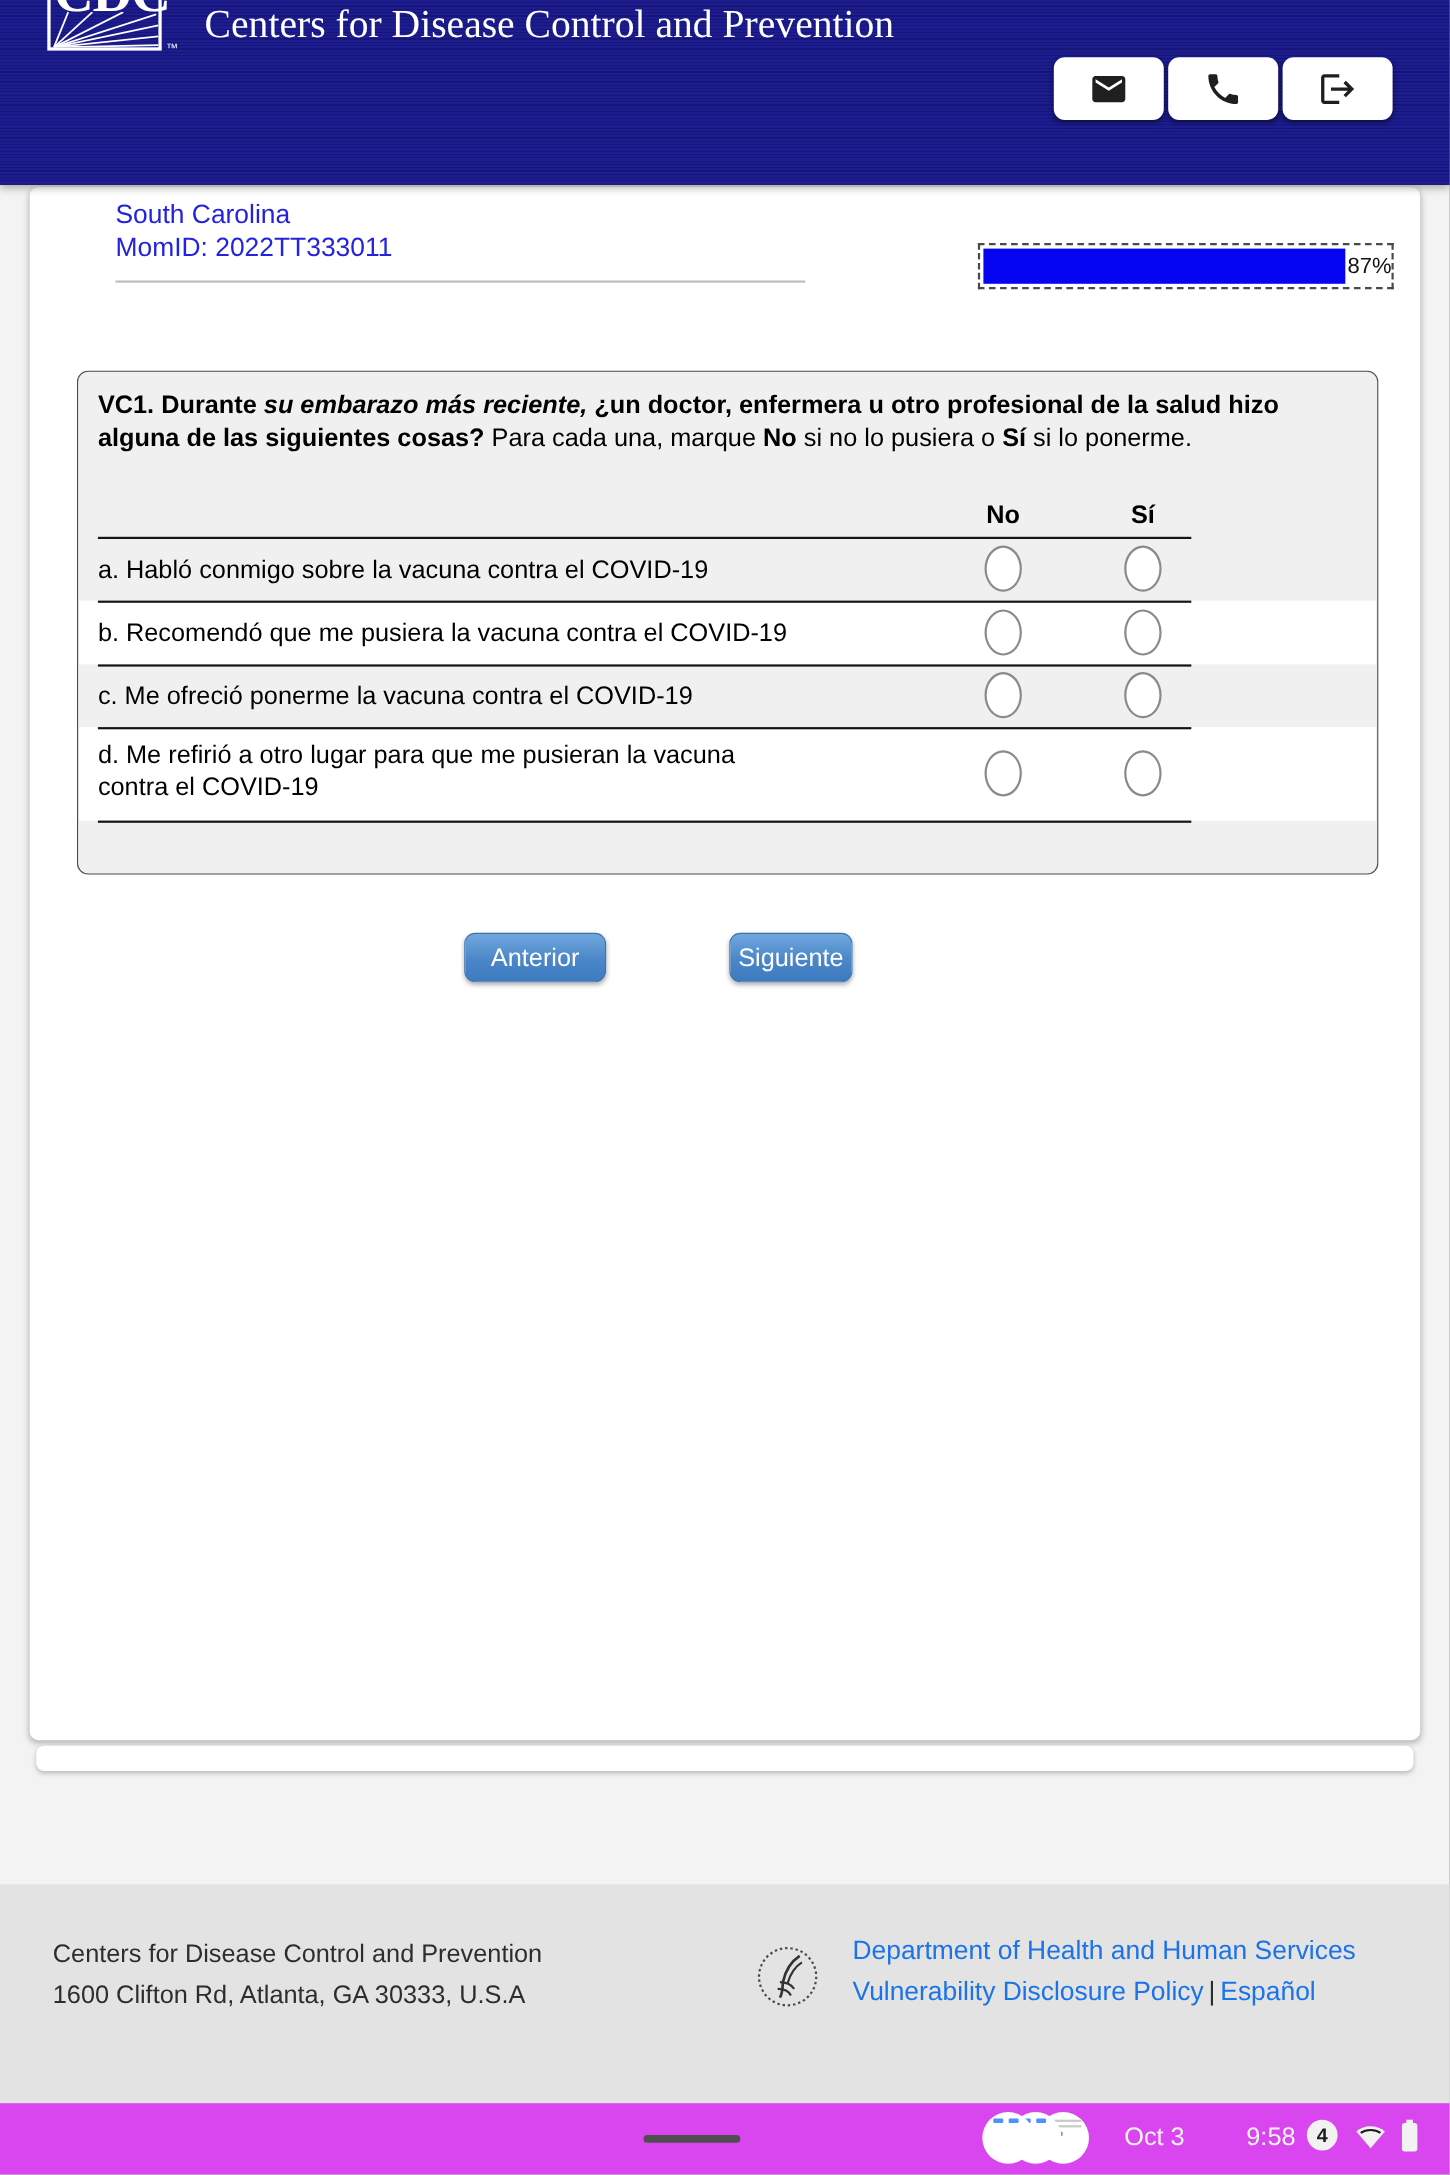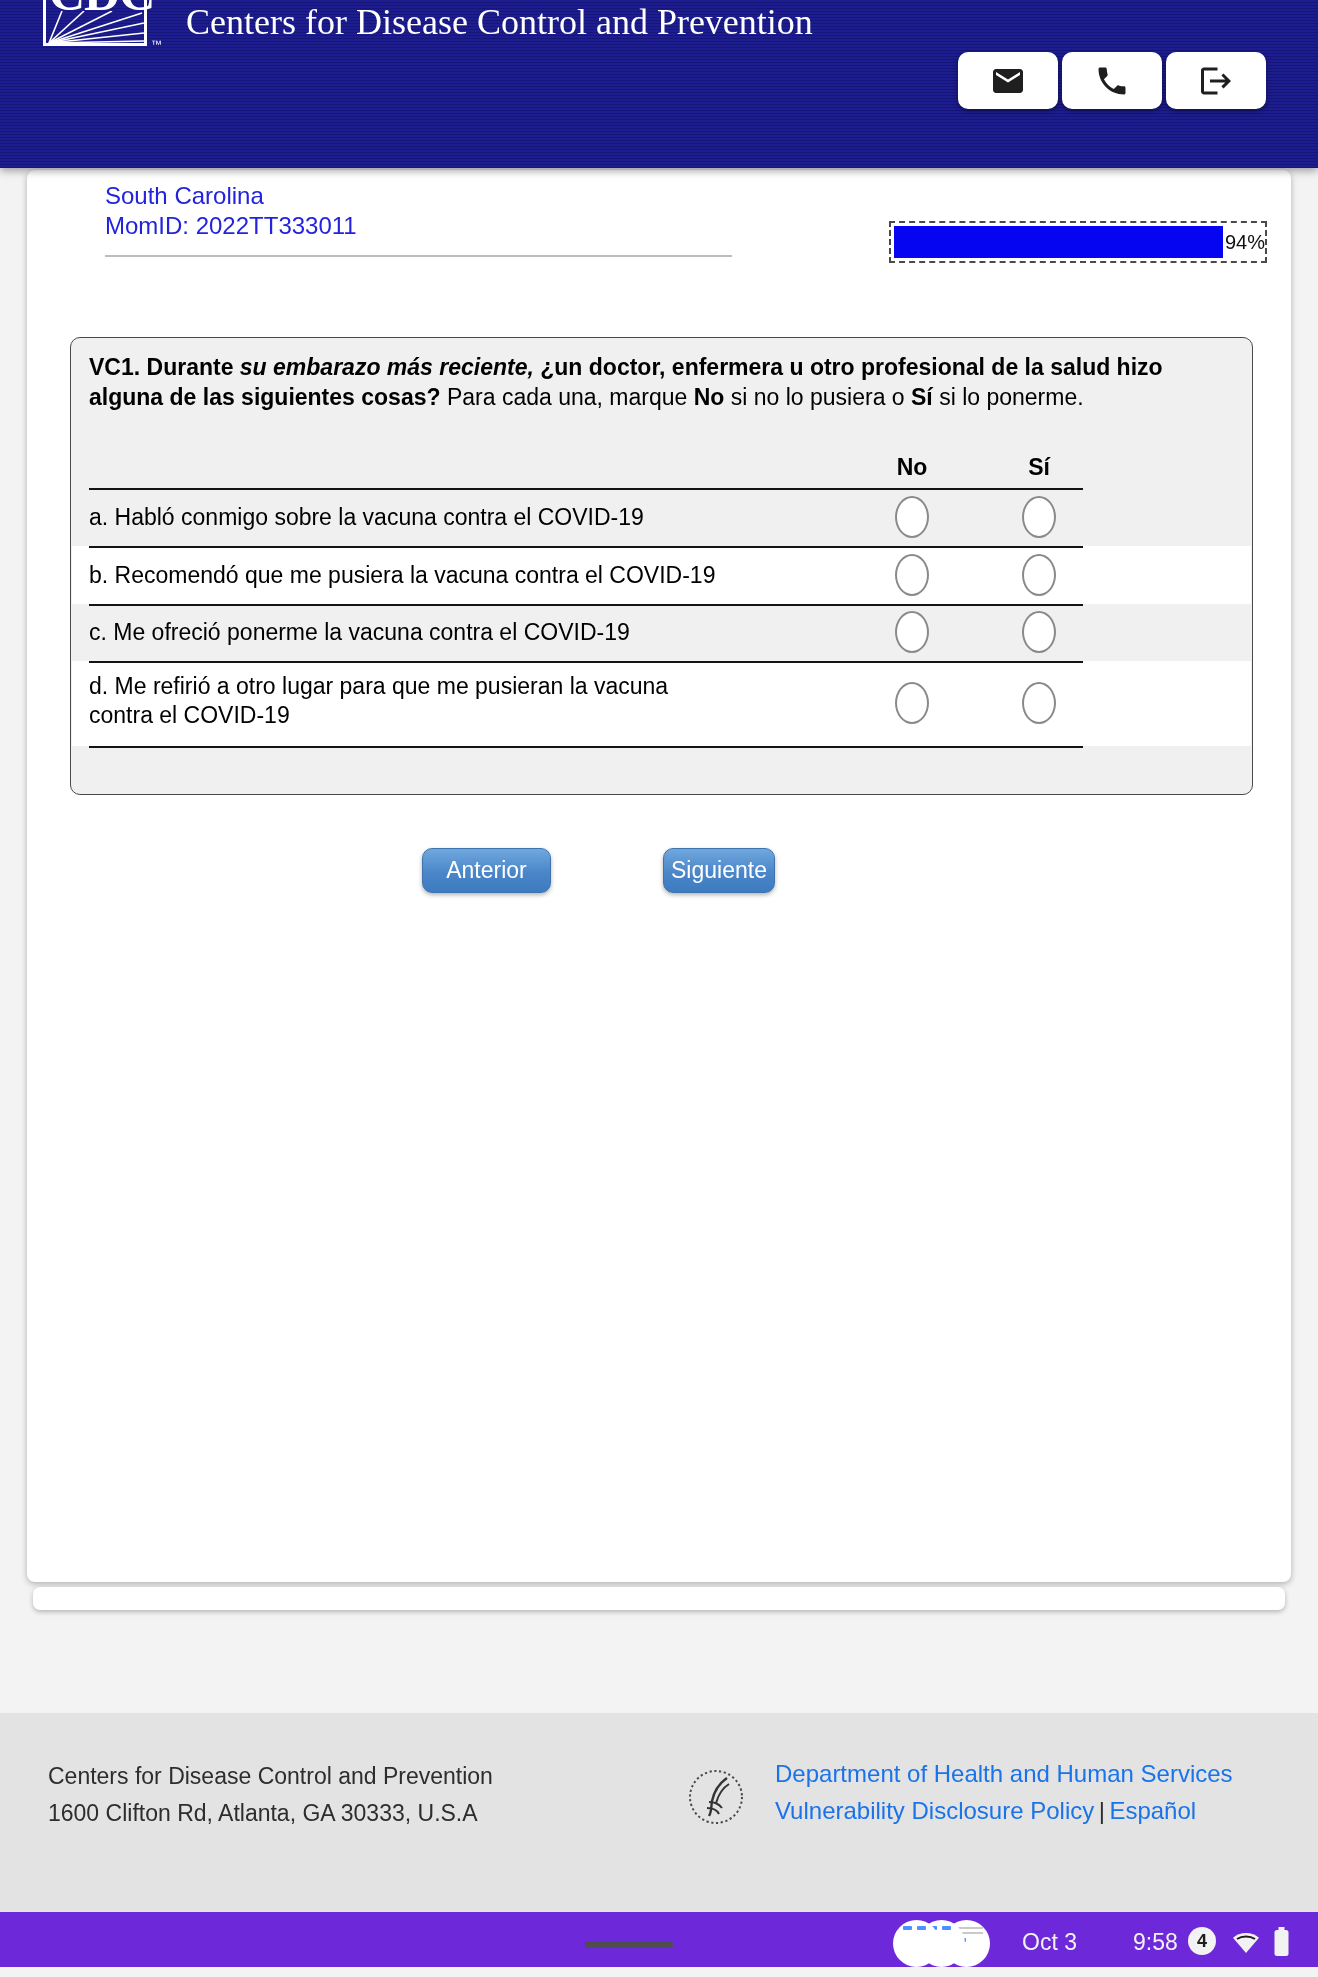--- a/index.html
+++ b/index.html
@@ -96,21 +96,21 @@
   .footer { position:absolute; left:0; top:1713px; width:1318px; height:199px; background:#e3e3e3; }
   .f-org, .f-addr { position:absolute; left:48px; font-size:23px; color:#2d2d2d; white-space:nowrap; }
   .f-org { top:50px; } .f-addr { top:87px; }
   .hhs-logo { position:absolute; left:687px; top:55px; width:58px; height:58px; }
   .f-link { color:#1a73e8; font-size:24px; text-decoration:none; cursor:pointer; white-space:nowrap; }
   .f-line1 { position:absolute; left:775px; top:47px; }
   .f-line2 { position:absolute; left:775px; top:84px; }
   .f-sep { color:#2d2d2d; font-size:24px; }
 
   
-  .navbar { position:absolute; left:0; top:1912px; width:1318px; height:55px; background:#6d28d9; }
+  .navbar { position:absolute; left:0; top:1912px; width:1318px; height:65px; background:#d946ef; }
   .handle { position:absolute; left:585px; top:29px; width:88px; height:7px; border-radius:4px; background:#4e4e4e; cursor:grab; }
   .thumbs { position:absolute; left:893px; top:8px; width:120px; height:48px; cursor:pointer; }
   .thumb { position:absolute; top:0; width:47px; height:47px; border-radius:50%; background:#fff; overflow:hidden; }
   .t1 { left:0; z-index:3; } .t2 { left:25px; z-index:2; } .t3 { left:50px; z-index:1; }
   .thumb .dash { position:absolute; top:6px; width:9px; height:4px; border-radius:1px; background:#4d90fe; }
   .thumb .d1 { left:10px; } .thumb .d2 { left:24px; }
   .thumb .grayrow { position:absolute; left:8px; width:32px; height:2px; background:#c9c9c9; }
   .sb-text { position:absolute; color:#f2f2f2; font-size:23px; top:17px; white-space:nowrap; }
   .sb-date { left:1022px; } .sb-time { left:1133px; }
   .badge {
@@ -163,21 +163,21 @@
 
   <div class="card"></div>
   <div class="card2"></div>
 
   <div class="state-label">South Carolina</div>
   <div class="momid-label">MomID: 2022TT333011</div>
   <div class="divider"></div>
 
   <div class="progress">
     <div class="progress-fill"></div>
-    <div class="progress-label">94%</div>
+    <div class="progress-label">87%</div>
   </div>
 
   <div class="qbox">
     <div class="qtext">
       <span class="b">VC1. Durante </span><span class="bi">su embarazo más reciente,</span><span class="b"> ¿un doctor, enfermera u otro profesional de la salud hizo alguna de las siguientes cosas?</span><span> Para cada una, marque </span><span class="b">No</span><span> si no lo pusiera o </span><span class="b">Sí</span><span> si lo ponerme.</span>
     </div>
 
     <div class="col-head col-no">No</div>
     <div class="col-head col-si">Sí</div>
 

